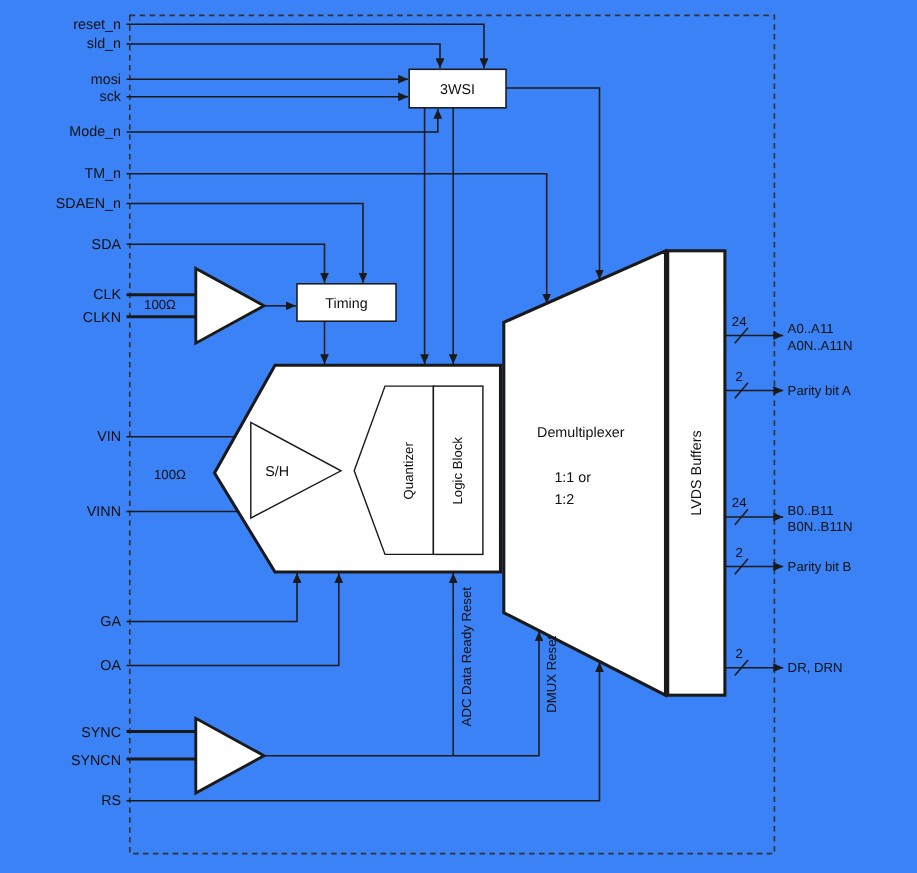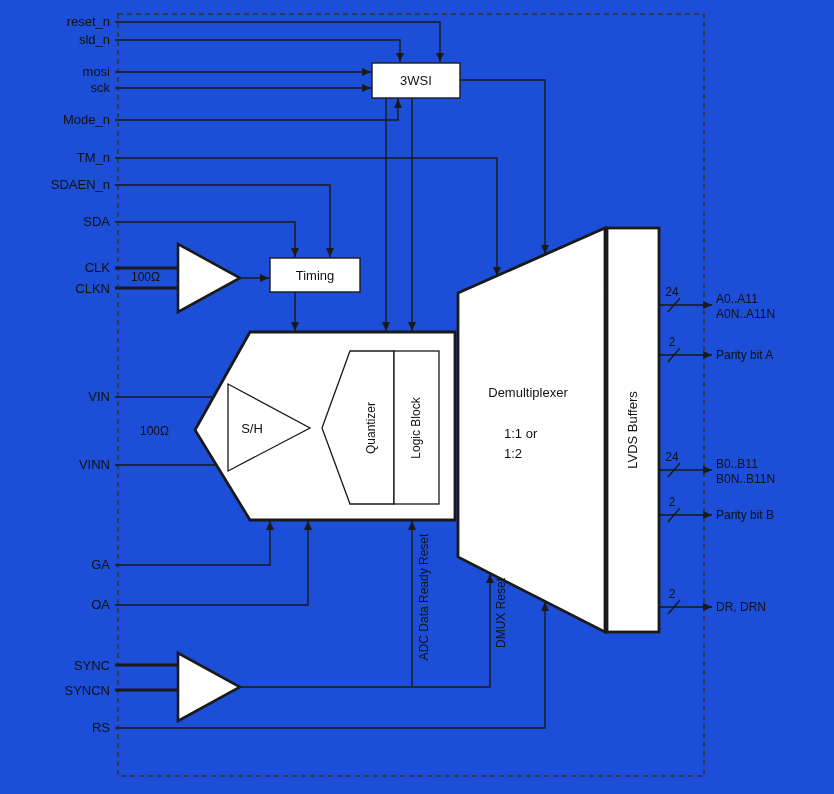--- a/index.html
+++ b/index.html
@@ -1,16 +1,16 @@
 <!DOCTYPE html>
 <html><head>
 <meta charset="utf-8">
 <style>
   html,body{margin:0;padding:0;background:#fff;}
-  .stage{position:relative;width:834px;height:794px;background:#1d4ed8;overflow:hidden;}
+  .stage{position:relative;width:834px;height:794px;background:#3b82f6;overflow:hidden;}
   svg{display:block;font-family:"Liberation Sans",sans-serif;}
   .wire{fill:none;stroke:#1a1a1a;stroke-width:1.4;}
   .wire-thick{fill:none;stroke:#1a1a1a;stroke-width:2.8;}
   .block-thin{fill:#ffffff;stroke:#1a1a1a;stroke-width:1.4;}
   .block-thick{fill:#ffffff;stroke:#1a1a1a;stroke-width:2.8;}
   .tri-thick{fill:#ffffff;stroke:#1a1a1a;stroke-width:2.6;stroke-linejoin:miter;}
   .inner-thin{fill:#ffffff;stroke:#1a1a1a;stroke-width:1.3;}
   .t{font-size:13px;fill:#111;}
   .t-sm{font-size:12px;fill:#111;}
   .t-end{text-anchor:end;}

